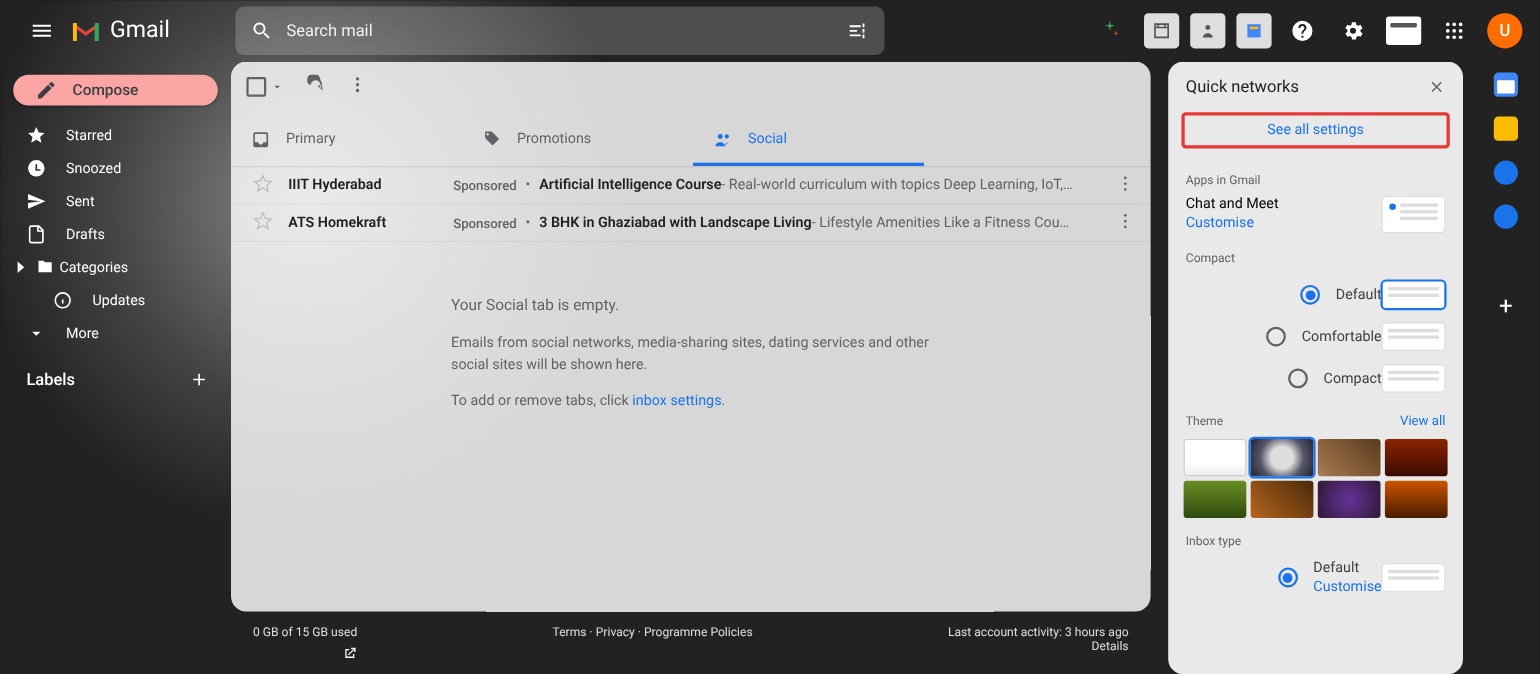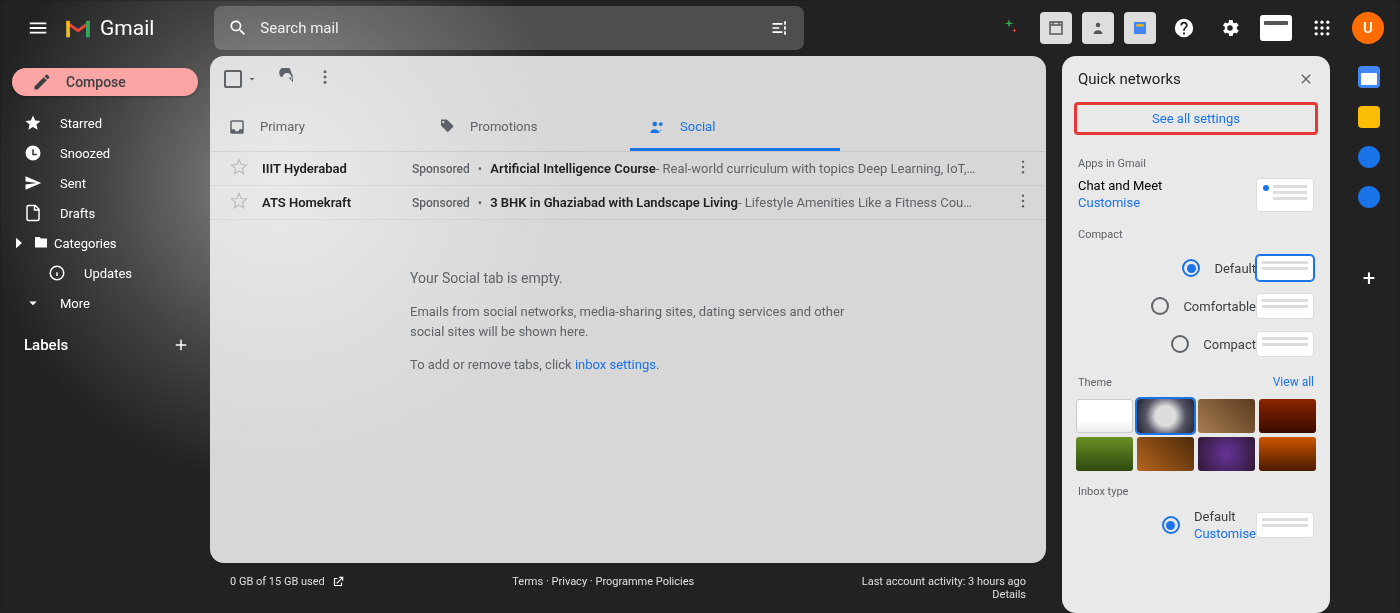--- a/index.html
+++ b/index.html
@@ -58,21 +58,21 @@
 .subj { font-weight: 600; color: #202124; }
 .snip { color: #5f6368; }
 .row .more { margin-left: auto; }
 .empty { padding: 50px 200px 50px 200px; flex:1; }
 .empty h { display:block; color:#5f6368; font-size:14px; margin-bottom:16px; }
 .empty p { color:#5f6368; font-size:13px; margin-bottom:14px; line-height:1.5; }
 .empty a { color:#1a73e8; }
 .footer { display:flex; justify-content:space-between; align-items:flex-start; padding: 12px 20px; font-size:11px; color:rgba(255,255,255,.85); }
 .footer-mid { text-align:center; }
 .footer-right { text-align:right; }
-.storage { display:flex; align-items:flex-start; gap:6px; }
+.storage { display:flex; align-items:flex-end; gap:6px;flex-direction:column; }
 
 .qs { width: 268px; background: rgba(255,255,255,.9); border-radius: 14px; padding: 14px 0; overflow-y: auto; backdrop-filter: blur(8px); position:relative; }
 .qs-hdr { display:flex; align-items:center; justify-content:space-between; padding: 0 16px 10px; font-size:15px; color:#202124; }
 .qs-hdr svg { fill:#5f6368; width:16px; height:16px; cursor:pointer; }
 .see-all { margin: 4px 12px 14px; border: 3px solid #e53935; border-radius: 4px; text-align:center; padding: 6px 0; color:#1a73e8; font-size:13px; cursor:pointer; }
 .qs-sec { padding: 8px 16px; }
 .qs-sec-title { font-size:11px; color:#5f6368; margin-bottom: 8px; }
 .chat-row { display:flex; align-items:flex-start; justify-content:space-between; }
 .chat-txt { font-size:13px; }
 .customise { color:#1a73e8; font-size:13px; cursor:pointer; margin-top:2px; display:block; }

